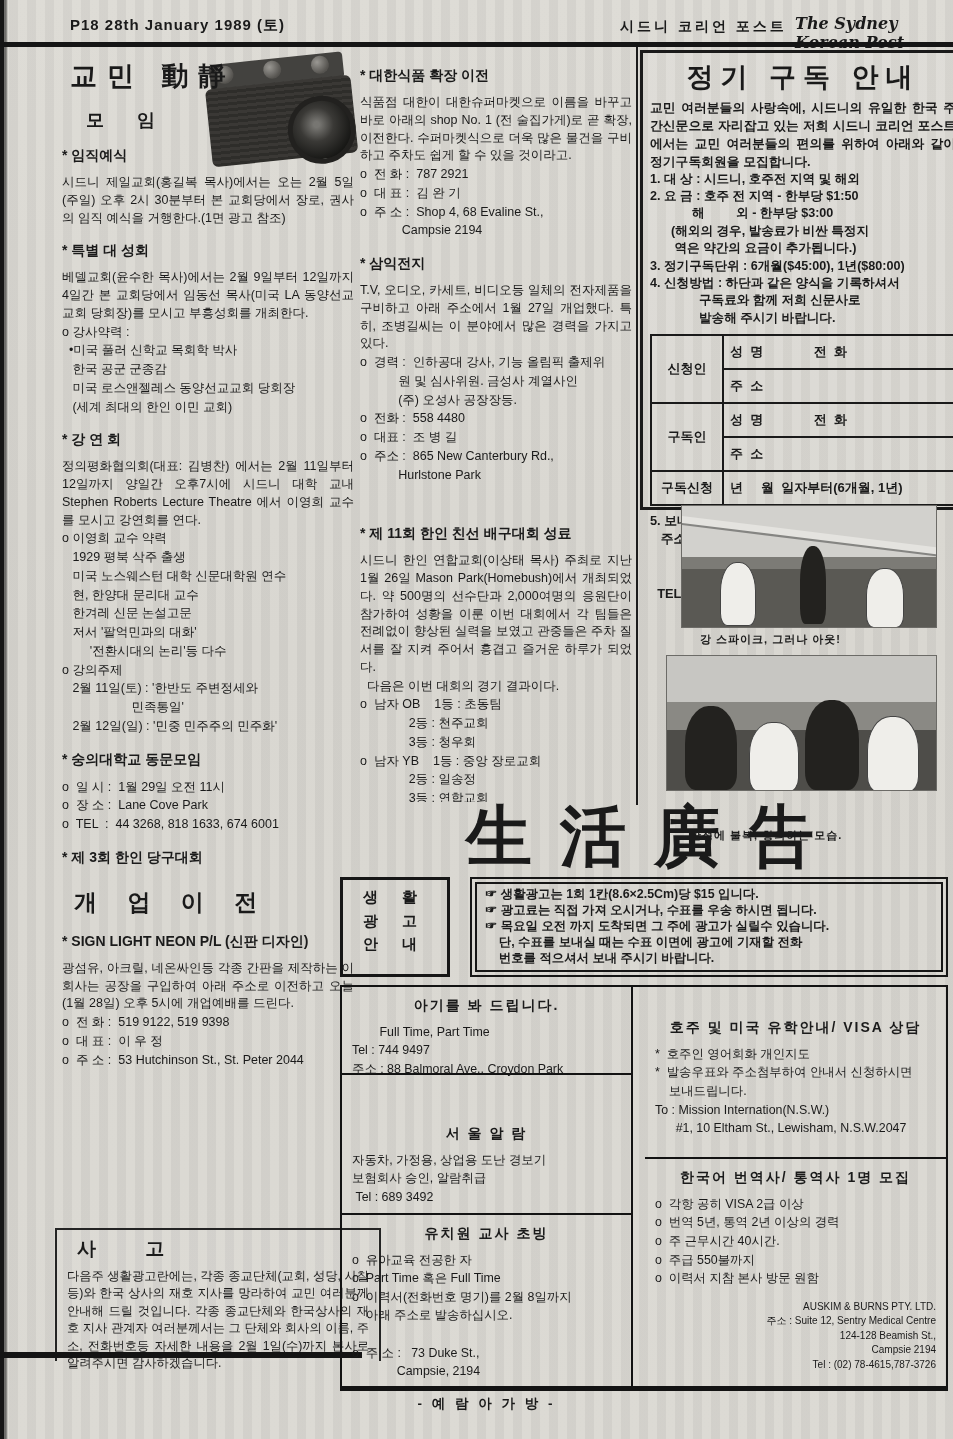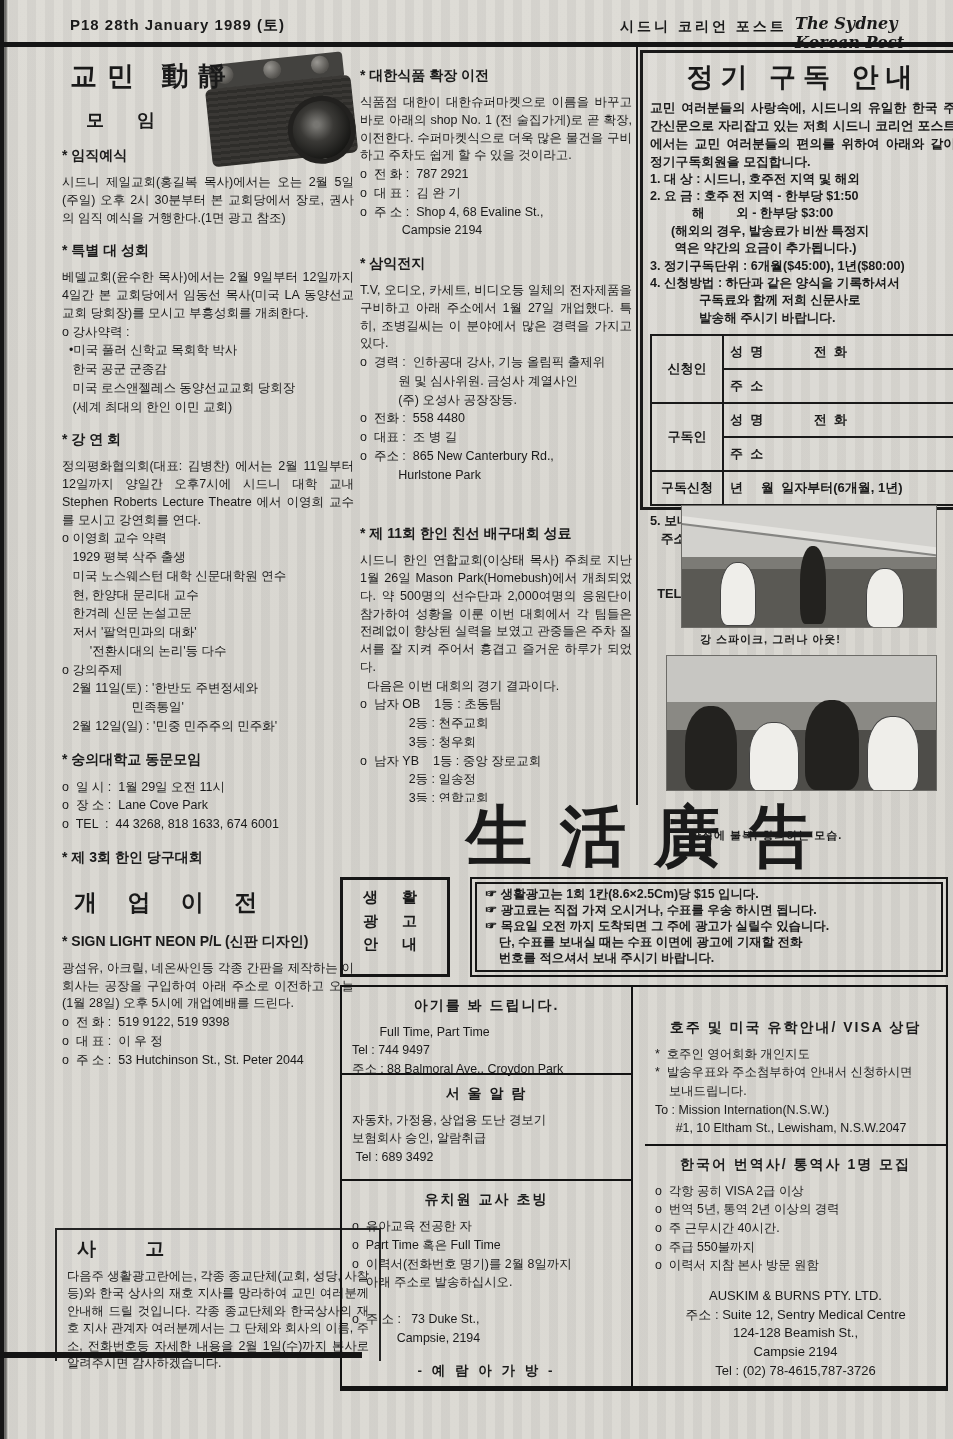--- a/index.html
+++ b/index.html
@@ -87,21 +87,21 @@
 
   .ads-grid{display:flex;margin-top:8px;border:2px solid #131313;border-bottom:5px solid #131313;height:399px;}
   .ads-col-l{width:289px;border-right:2px solid #131313;display:flex;flex-direction:column;}
   .ads-col-r{flex:1;display:flex;flex-direction:column;margin-left:12px;}
   .ad{padding:6px 10px;box-sizing:border-box;}
   .ad-b{border-bottom:2px solid #131313;}
   .ad-title{font-size:14px;font-weight:bold;text-align:center;letter-spacing:2px;margin:4px 0 8px;}
   .ad .lines div{font-size:12.4px;line-height:1.5;}
   .ad-footer{font-size:13.5px;font-weight:bold;text-align:center;letter-spacing:3px;margin-top:14px;}
   .ad-company{margin-top:12px;}
-  .ad-company div{font-size:13px;line-height:1.45;white-space:pre-wrap;text-align:center;}
+  .ad-company div{font-size:10px;line-height:1.45;white-space:pre-wrap;text-align:right;}
 </style>
 </head>
 <body>
 
 <div id="page">
   <div class="edge-left"></div>
 
   <div class="hdr-left">P18  28th January 1989 (토)</div>
   <div class="hdr-kor">시드니 코리언 포스트</div>
   <div class="hdr-eng">The Sydney Korean Post</div>
@@ -308,21 +308,21 @@
     <div class="ads-grid">
       <div class="ads-col-l">
         <div class="ad ad-b" style="height:88px;">
           <div class="ad-title">아기를 봐 드립니다.</div>
           <div class="lines">
               <div>        Full Time, Part Time</div>
               <div>Tel : 744 9497</div>
               <div>주소 : 88 Balmoral Ave., Croydon Park</div>
             </div>
         </div>
-        <div class="ad ad-b" style="height:108px;">
+        <div class="ad ad-b" style="height:108px;margin-top:40px;">
           <div class="ad-title">서 울 알 람</div>
           <div class="lines">
               <div>자동차, 가정용, 상업용 도난 경보기</div>
               <div>보험회사 승인, 알람취급</div>
               <div> Tel : 689 3492</div>
             </div>
         </div>
         <div class="ad" style="flex:1;">
           <div class="ad-title">유치원 교사 초빙</div>
           <div class="lines">

